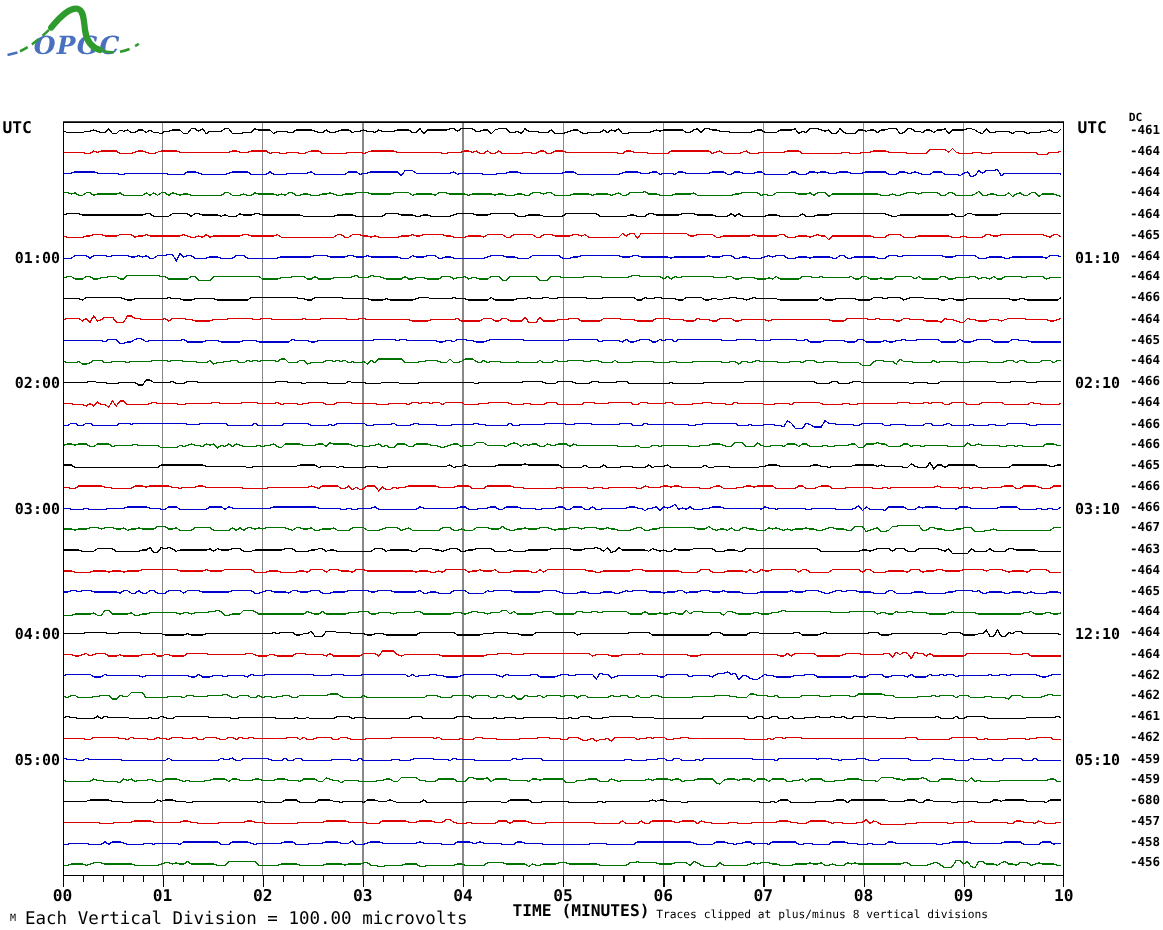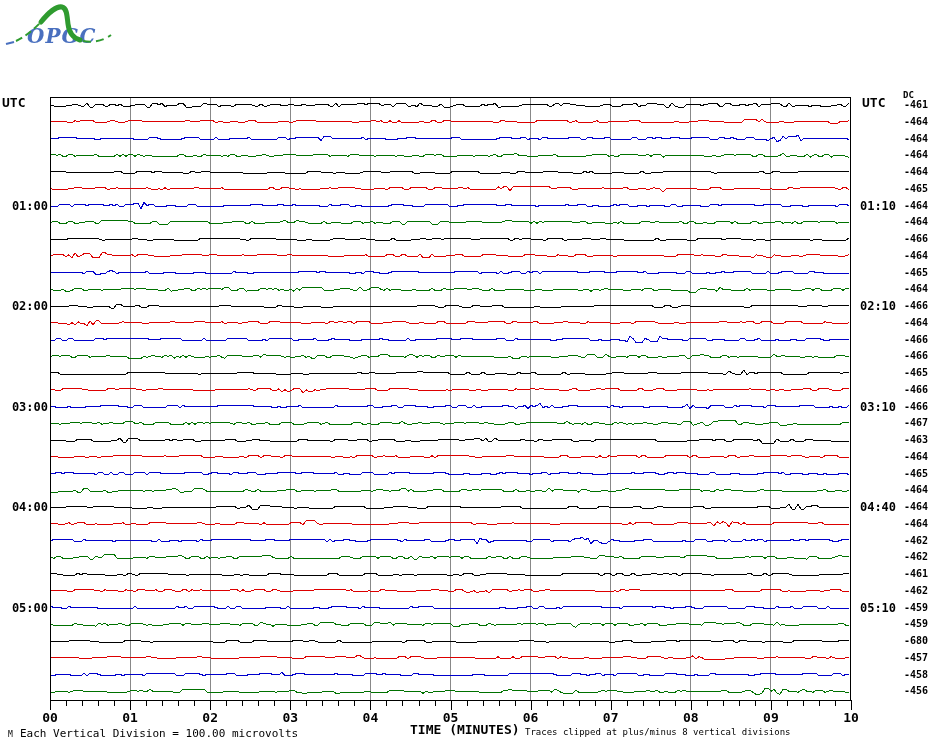--- a/index.html
+++ b/index.html
@@ -11,21 +11,21 @@
   .utc-right{position:absolute;left:862px;top:95px;font-size:13px;font-weight:bold;}
   .dc-header{position:absolute;left:903px;top:90px;font-size:9px;font-weight:bold;}
   #plot{position:absolute;left:50px;top:97px;}
   #xticks{position:absolute;left:50px;top:700px;}
   .hour-label{position:absolute;font-size:12px;font-weight:bold;height:16px;line-height:16px;}
   .hour-label.left{left:0;width:48px;text-align:right;}
   .hour-label.right{left:854px;width:48px;text-align:center;}
   .dc-value{position:absolute;left:894px;width:34px;text-align:right;font-size:10px;font-weight:bold;height:12px;line-height:12px;}
   .xtick-label{position:absolute;top:710px;width:32px;margin-left:-16px;text-align:center;font-size:13px;font-weight:bold;}
   .corner-glyph{position:absolute;left:8px;top:730px;font-size:8px;}
-  .division-note{position:absolute;left:20px;top:727px;font-size:11px;}
+  .division-note{position:absolute;left:20px;top:727px;font-size:14px;}
   .xlabel{position:absolute;left:410px;top:722px;font-size:13px;font-weight:bold;}
   .clip-note{position:absolute;left:525px;top:727px;font-size:9px;}
 </style>
 </head>
 <body>
 
 <div class="page">
 
   <svg class="logo" width="120" height="50" viewBox="0 0 120 50">
     <text x="22" y="41" font-family="'DejaVu Serif','Liberation Serif',serif" font-style="italic" font-weight="bold" font-size="20" fill="#4a70bf" letter-spacing="1">OPGC</text>
@@ -149,21 +149,21 @@
   <div class="clip-note">Traces clipped at plus/minus 8 vertical divisions</div>
 
 <div class="hour-label left" style="top: 197.5px;">01:00</div>
     <div class="hour-label left" style="top: 298px;">02:00</div>
     <div class="hour-label left" style="top: 398.5px;">03:00</div>
     <div class="hour-label left" style="top: 499px;">04:00</div>
     <div class="hour-label left" style="top: 599.5px;">05:00</div>
     <div class="hour-label right" style="top: 197.5px;">01:10</div>
     <div class="hour-label right" style="top: 298px;">02:10</div>
     <div class="hour-label right" style="top: 398.5px;">03:10</div>
-    <div class="hour-label right" style="top: 499px;">04:40</div>
+    <div class="hour-label right" style="top: 499px;">12:10</div>
     <div class="hour-label right" style="top: 599.5px;">05:10</div>
     <div class="dc-value" style="top: 99px;">-461</div>
     <div class="dc-value" style="top: 115.75px;">-464</div>
     <div class="dc-value" style="top: 132.5px;">-464</div>
     <div class="dc-value" style="top: 149.25px;">-464</div>
     <div class="dc-value" style="top: 166px;">-464</div>
     <div class="dc-value" style="top: 182.75px;">-465</div>
     <div class="dc-value" style="top: 199.5px;">-464</div>
     <div class="dc-value" style="top: 216.25px;">-464</div>
     <div class="dc-value" style="top: 233px;">-466</div>

